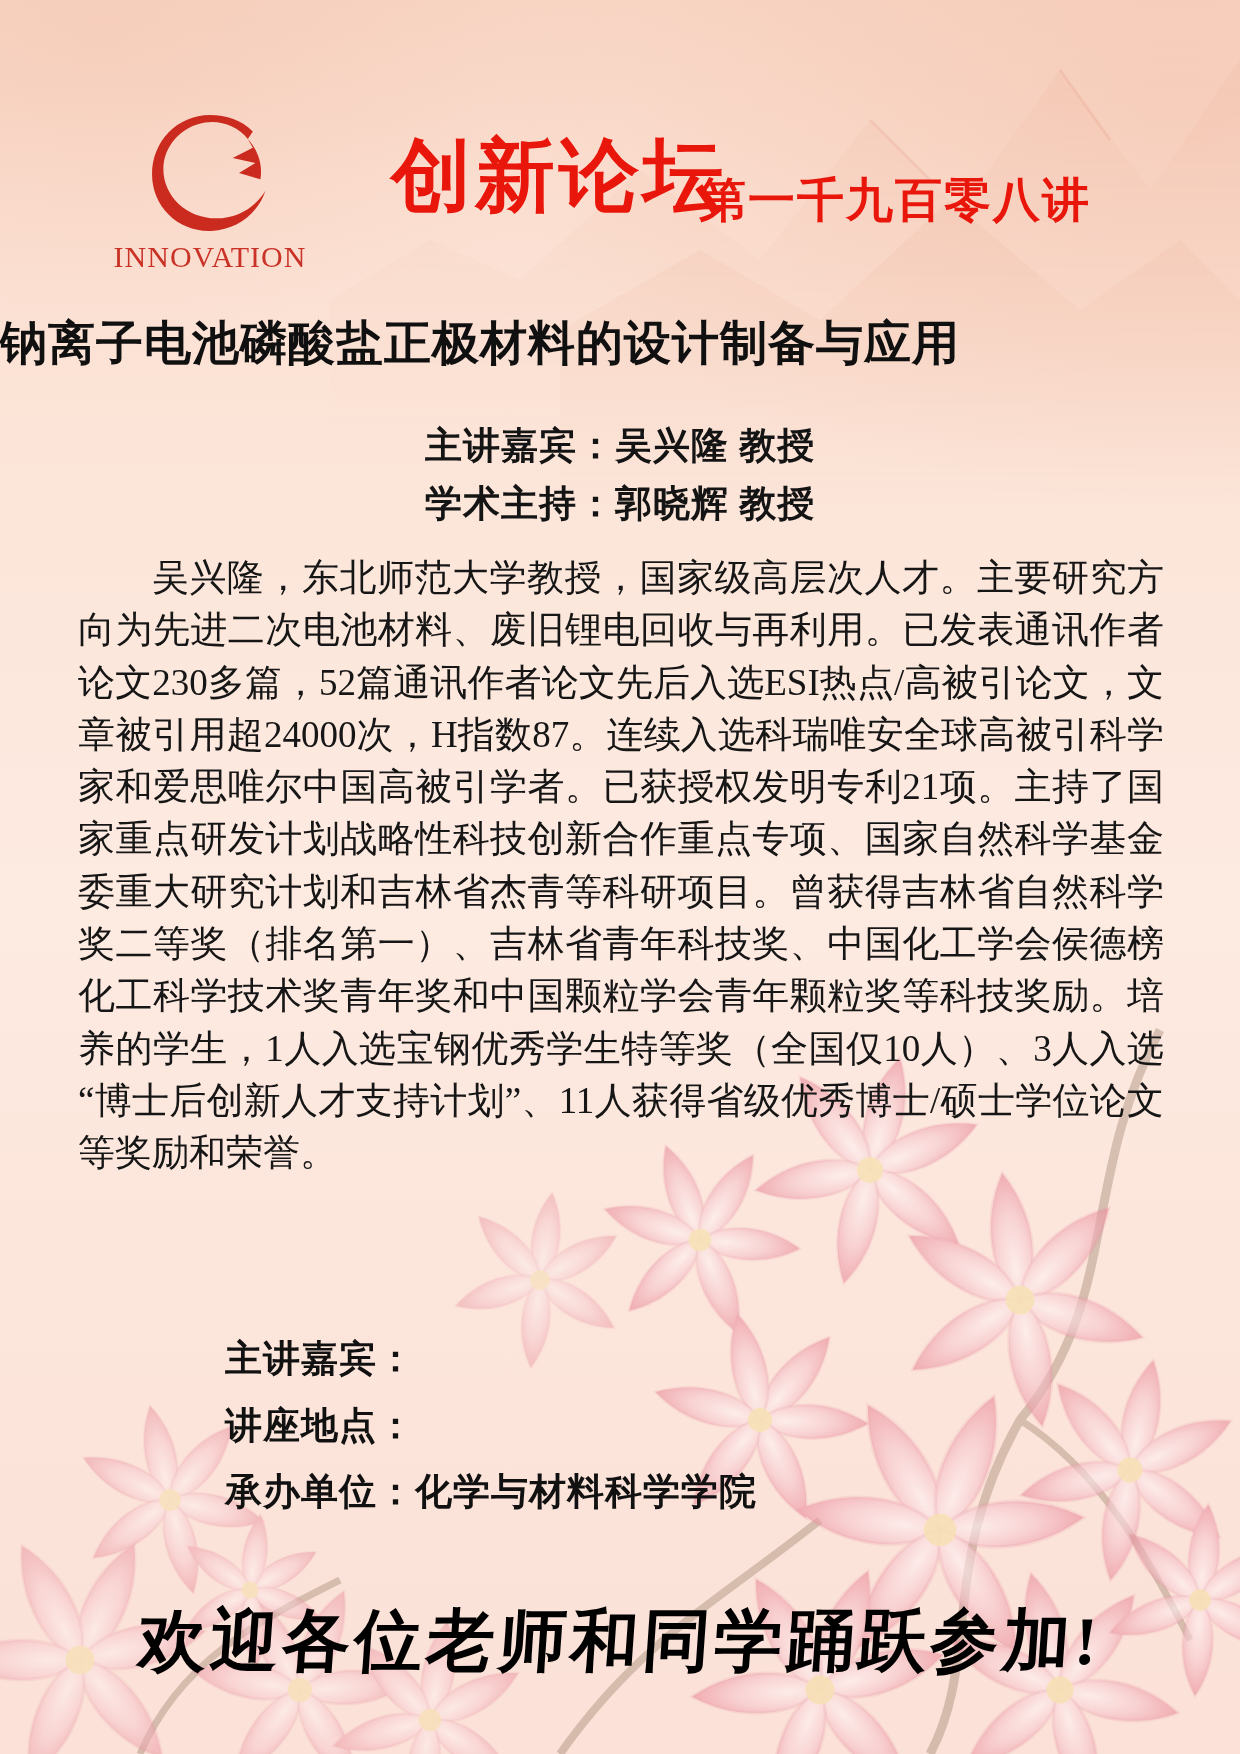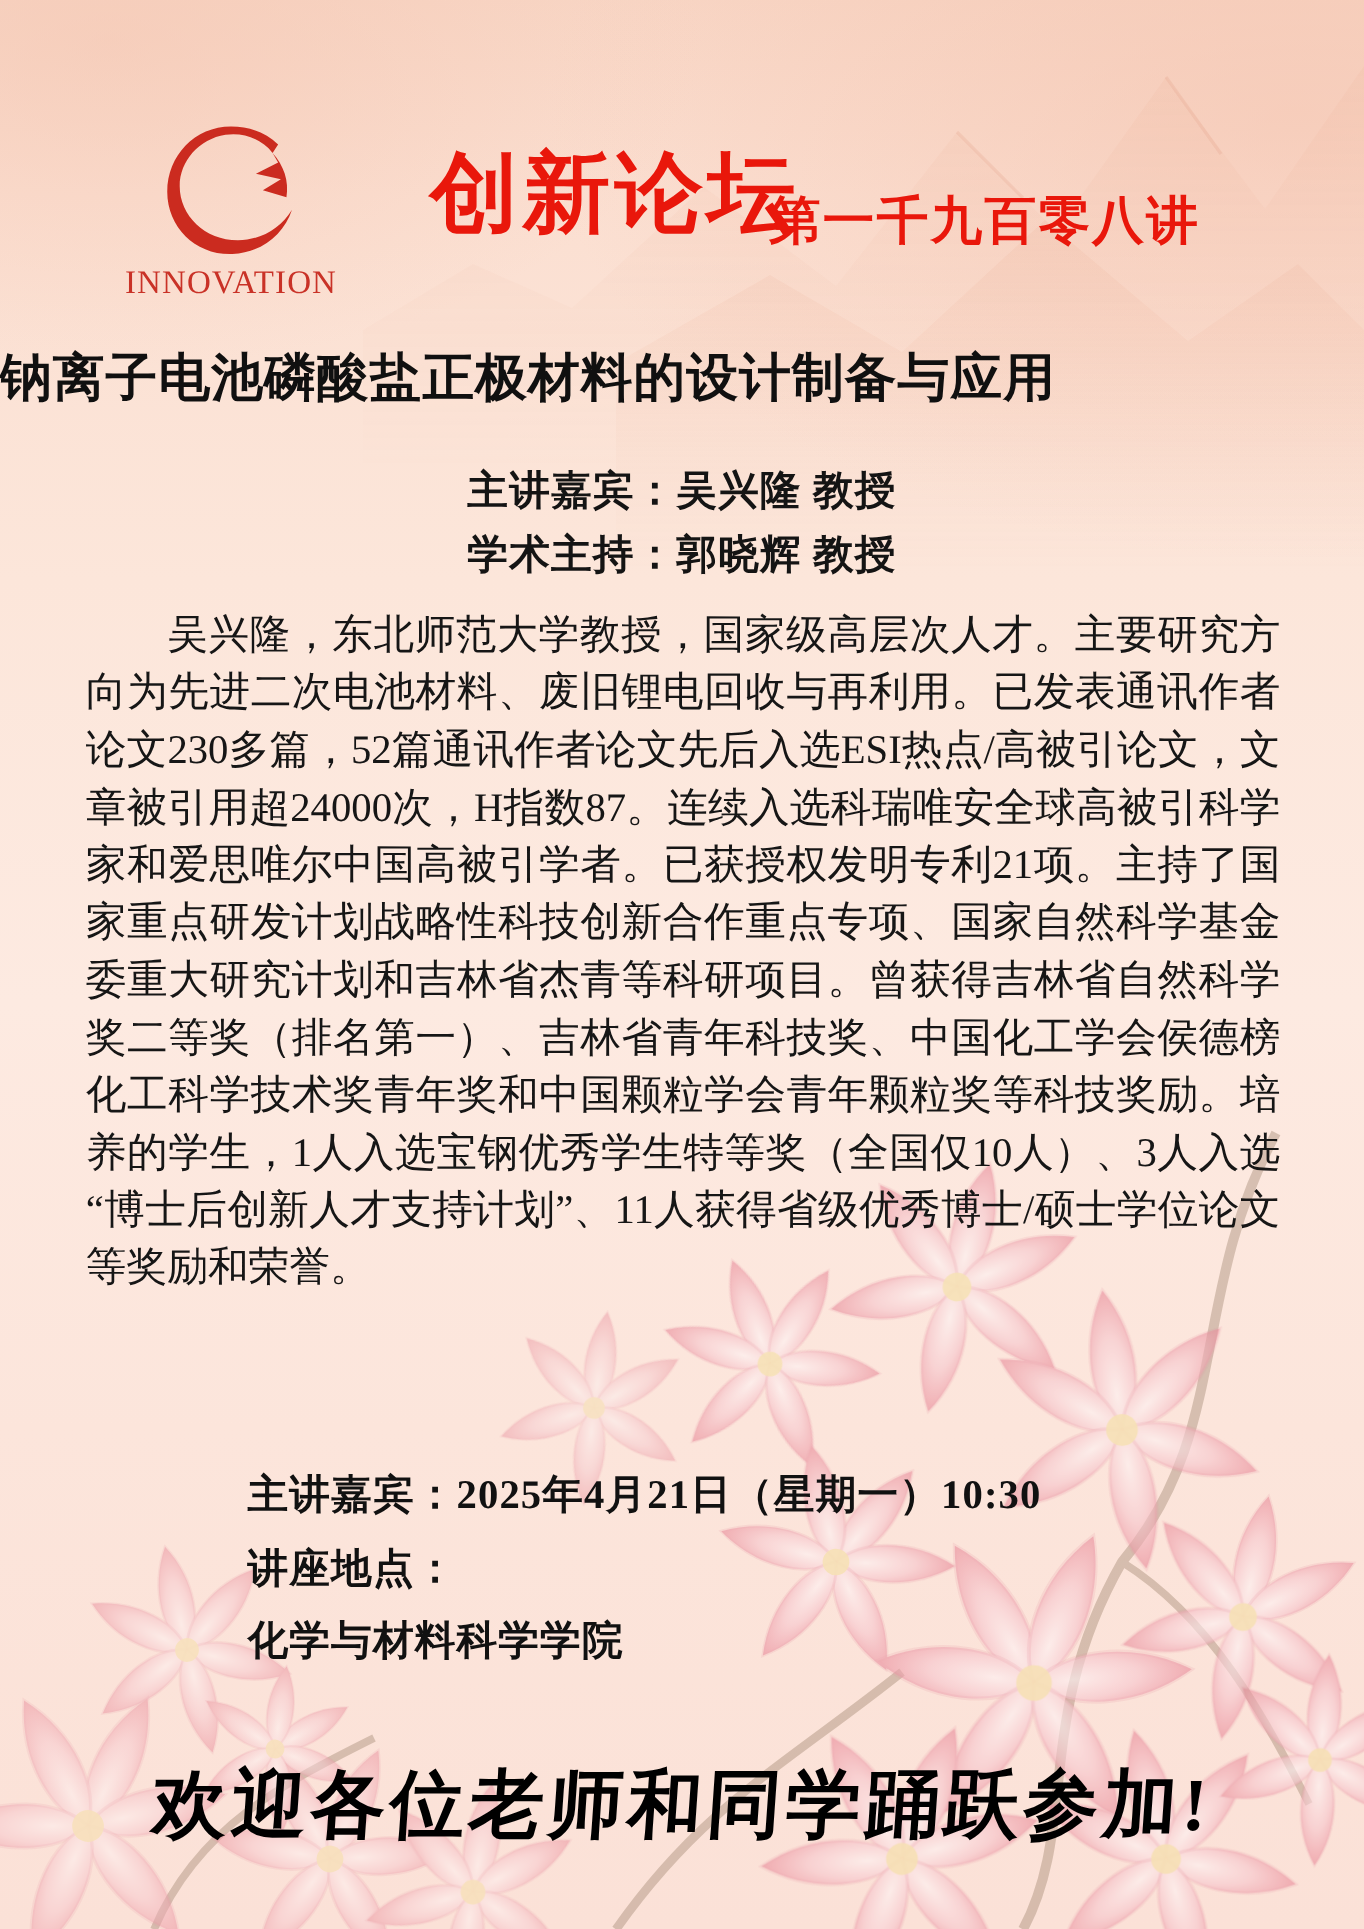--- a/index.html
+++ b/index.html
@@ -152,26 +152,26 @@
     <div class="main-title">钠离子电池磷酸盐正极材料的设计制备与应用</div>
 
     <div class="speaker-line speaker-1">主讲嘉宾：吴兴隆  教授</div>
     <div class="speaker-line speaker-2">学术主持：郭晓辉  教授</div>
 
     <div class="bio">吴兴隆，东北师范大学教授，国家级高层次人才。主要研究方向为先进二次电池材料、废旧锂电回收与再利用。已发表通讯作者论文230多篇，52篇通讯作者论文先后入选ESI热点/高被引论文，文章被引用超24000次，H指数87。连续入选科瑞唯安全球高被引科学家和爱思唯尔中国高被引学者。已获授权发明专利21项。主持了国家重点研发计划战略性科技创新合作重点专项、国家自然科学基金委重大研究计划和吉林省杰青等科研项目。曾获得吉林省自然科学奖二等奖（排名第一）、吉林省青年科技奖、中国化工学会侯德榜化工科学技术奖青年奖和中国颗粒学会青年颗粒奖等科技奖励。培养的学生，1人入选宝钢优秀学生特等奖（全国仅10人）、3人入选“博士后创新人才支持计划”、11人获得省级优秀博士/硕士学位论文等奖励和荣誉。</div>
 
     <div class="details">
       <div class="detail-row">
         <span>主讲嘉宾：</span>
-          <span>2025年4月21日（星期一）10:30</span>
       </div>
       <div class="detail-row">
         <span>讲座地点：</span>
       </div>
       <div class="detail-row">
+        <span>承办单位：</span>
           <span>化学与材料科学学院</span>
       </div>
     </div>
 
     <div class="welcome">欢迎各位老师和同学踊跃参加!</div>
 
   </div>
 </div>
 
 </body></html>

